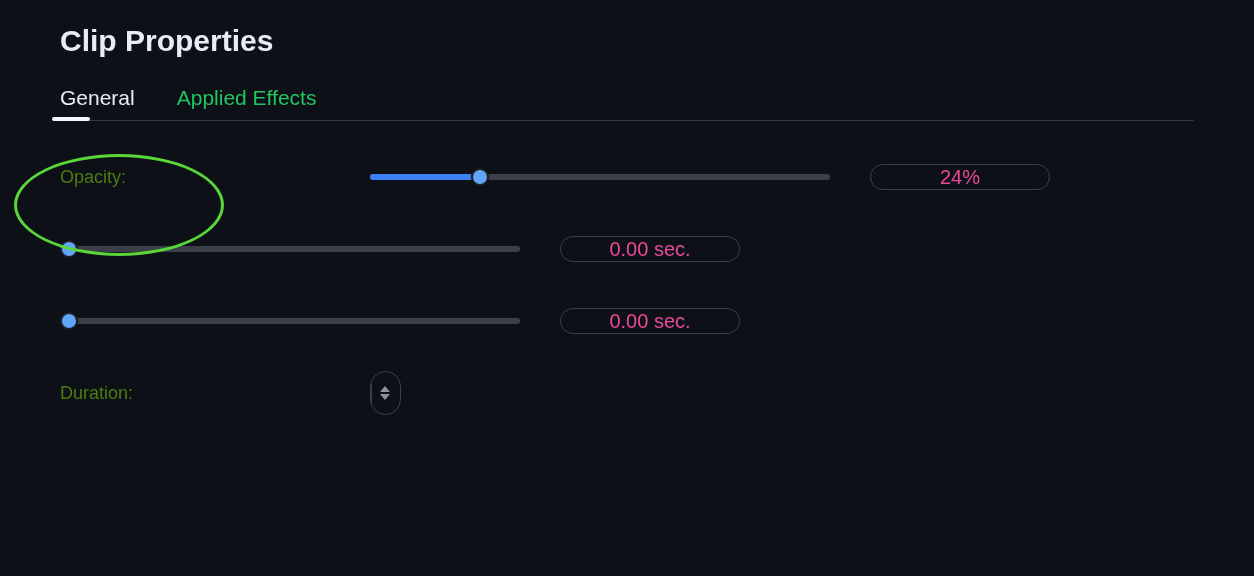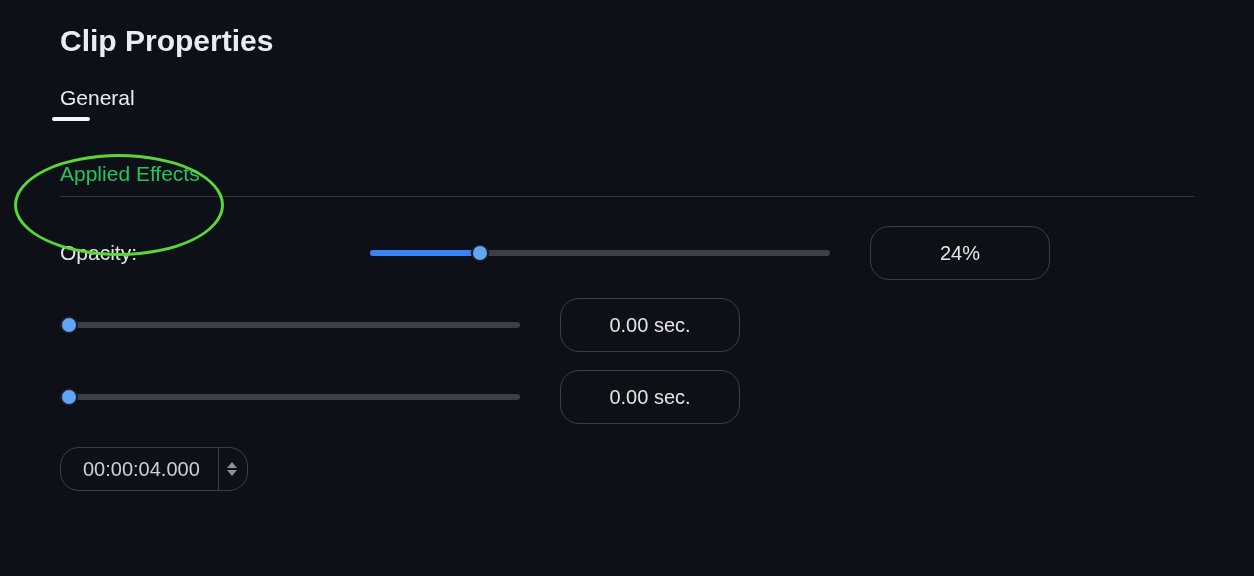--- a/index.html
+++ b/index.html
@@ -20,21 +20,20 @@
       font-size: 30px;
       font-weight: 600;
       color: #e6edf3;
       margin-bottom: 28px;
     }
     .tabs {
       display: flex;
       gap: 42px;
       border-bottom: 1px solid #33383f;
       margin-bottom: 36px;
-      flex-direction: column;
     }
     .tab {
       font-size: 21px;
       color: #22c55e;
       padding-bottom: 10px;
       cursor: pointer;
       position: relative;
     }
     .tab.active {
       color: #e6edf3;
@@ -54,22 +53,22 @@
       flex-direction: column;
       gap: 32px;
     }
     .row {
       display: flex;
       align-items: center;
       height: 40px;
     }
     .row-label {
       width: 310px;
-      font-size: 21px;
-      color: #e5e5e5;
+      font-size: 18px;
+      color: #4d7c0f;
       flex-shrink: 0;
     }
     .slider-col {
       width: 460px;
       flex-shrink: 0;
       display: flex;
       align-items: center;
     }
     .slider {
       position: relative;
@@ -97,28 +96,28 @@
       border: 2px solid #1d1f24;
       transform: translate(-50%, -50%);
       box-shadow: 0 0 2px rgba(0,0,0,0.5);
     }
     .value-col {
       margin-left: 40px;
       flex-shrink: 0;
     }
     .value-pill {
       width: 180px;
-      height: 54px;
+      height: 26px;
       border: 1px solid #3b4048;
       border-radius: 19px;
       display: flex;
       align-items: center;
       justify-content: center;
       font-size: 20px;
-      color: #e5e5e5;
+      color: #ec4899;
       background: transparent;
     }
     .duration-input {
       display: inline-flex;
       align-items: stretch;
       border: 1px solid #3b4048;
       border-radius: 19px;
       height: 44px;
       overflow: hidden;
       background: transparent;
@@ -201,23 +200,23 @@
         <div class="slider-track" style="width:0%"></div>
         <div class="slider-thumb" style="left:2%"></div>
       </div>
     </div>
     <div class="value-col">
       <div class="value-pill">0.00 sec.</div>
     </div>
   </div>
 
   <div class="row">
+    <div class="row-label">Duration:</div>
     <div class="slider-col">
       <div class="duration-input">
-        <div class="duration-text">00:00:04.000</div>
         <div class="spinner">
           <div class="spinner-arrow spinner-up"></div>
           <div class="spinner-arrow spinner-down"></div>
         </div>
       </div>
     </div>
   </div>
 
 </div>
 

